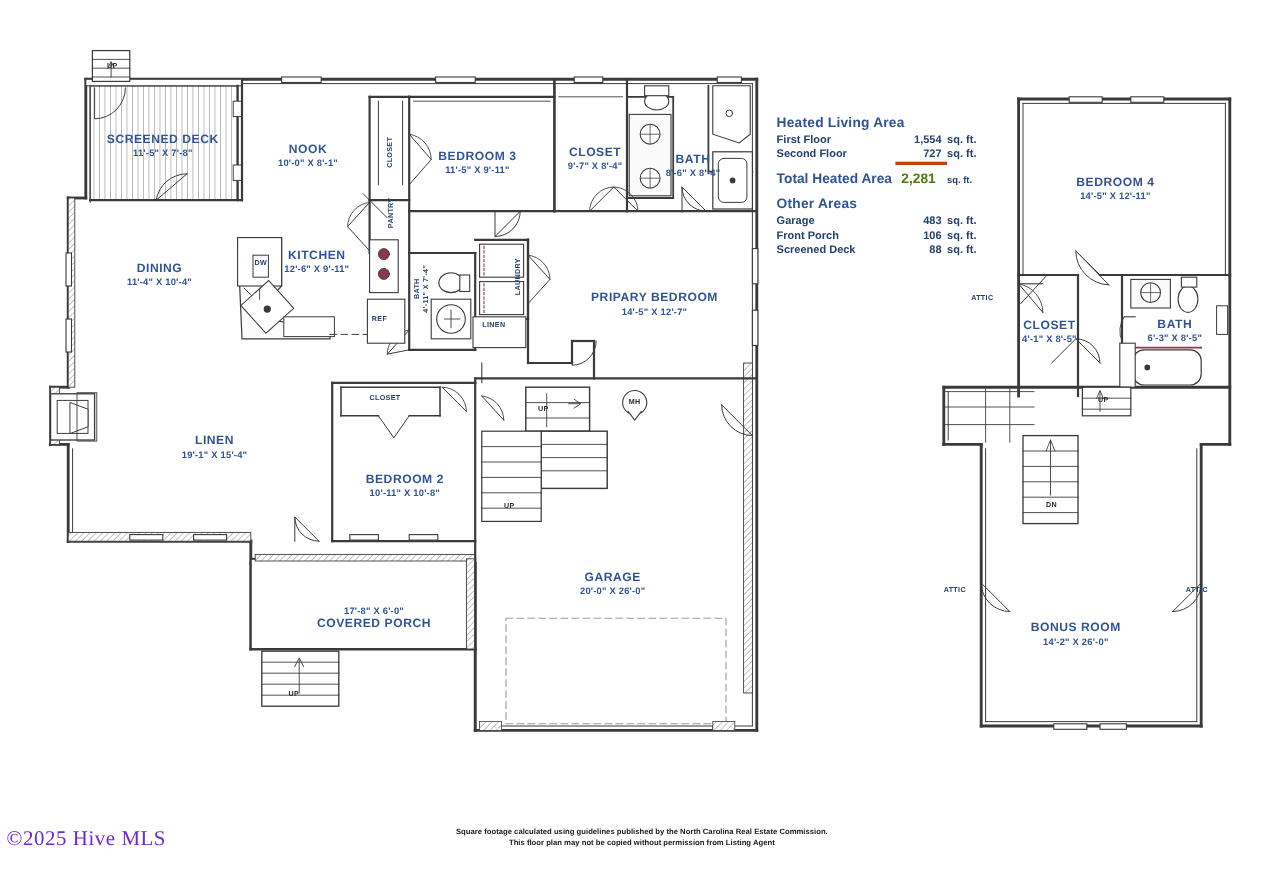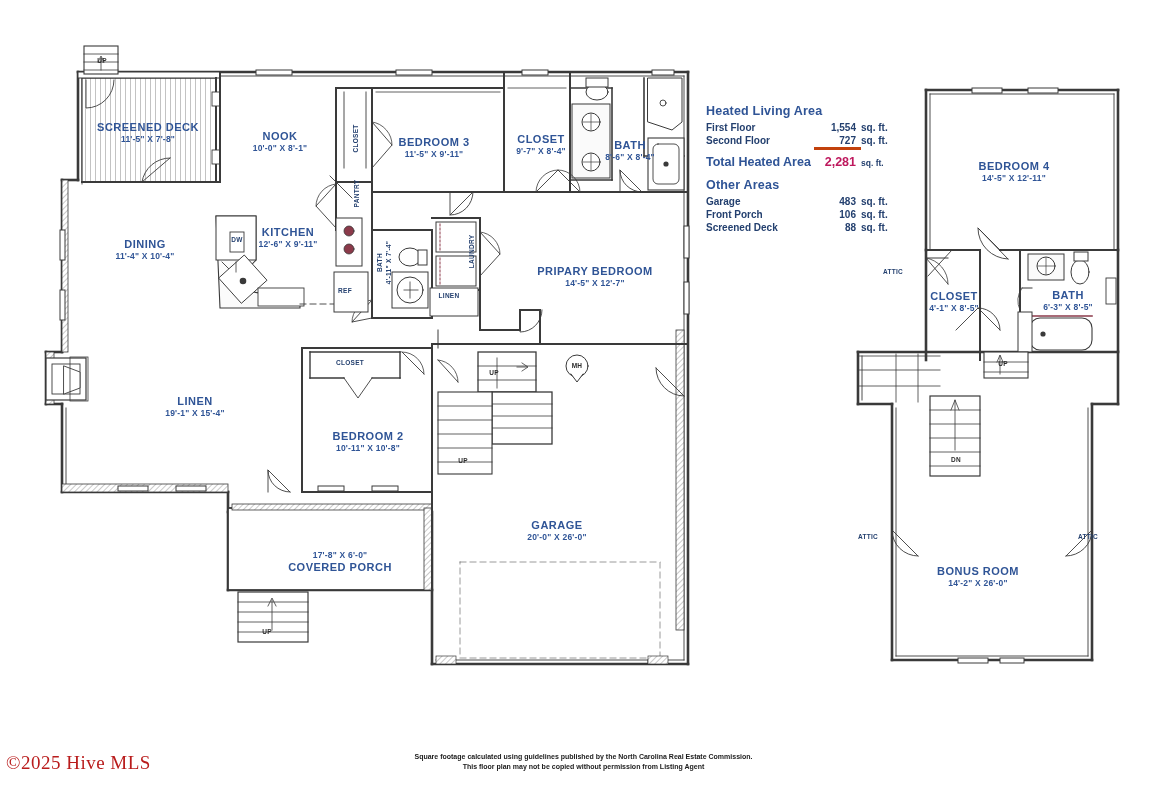--- a/index.html
+++ b/index.html
@@ -26,31 +26,31 @@
   #legend{position:absolute;left:706px;top:104px;width:210px;}
   .leg-h{font-size:12.5px;font-weight:bold;color:#2f5496;margin:0 0 3px 0;letter-spacing:.2px;}
   .leg-h2{font-size:12.5px;font-weight:bold;color:#2f5496;margin:9px 0 3px 0;letter-spacing:.2px;}
   .leg-row{display:flex;font-size:10px;color:#24406f;line-height:13px;font-weight:bold;}
   .leg-row .nm{width:108px;}
   .leg-row .vl{width:42px;text-align:right;padding-right:5px;}
   .leg-row .un{width:40px;text-align:left;}
   .leg-row.underline .vl{border-bottom:3px solid #c2410c;}
   .leg-total{display:flex;align-items:baseline;margin-top:5px;}
   .leg-total .nm{width:108px;font-size:12.5px;font-weight:bold;color:#2f5496;}
-  .leg-total .vl{width:42px;text-align:right;padding-right:5px;font-size:12.5px;font-weight:bold;color:#be185d;}
+  .leg-total .vl{width:42px;text-align:center;padding-right:5px;font-size:12.5px;font-weight:bold;color:#4d7c0f;}
   .leg-total .un{width:40px;font-size:8.5px;font-weight:bold;color:#24406f;}
 
   
   #title{position:absolute;left:0;top:688px;width:1167px;text-align:center;
          font-family:"Liberation Sans", sans-serif;
          font-size:37px;font-style:italic;font-weight:bold;color:#2f5aa8;
          letter-spacing:1px;}
   #disclaimer{position:absolute;left:0;top:752px;width:1167px;text-align:center;
               color:#1a1a1a;font-size:7px;line-height:9.5px;font-weight:bold;}
-  #copyright{position:absolute;left:6px;top:752px;font-size:19px;color:#b91c1c;
+  #copyright{position:absolute;left:6px;top:752px;font-size:19px;color:#6d28d9;
              font-family:"Liberation Serif", serif;letter-spacing:.5px;}
 </style>
 </head>
 <body>
 
 <div id="stage">
 
   <svg class="plan" viewBox="0 0 1167 800">
     <defs>
       <pattern id="hatch" width="6" height="6" patternUnits="userSpaceOnUse" patternTransform="rotate(0)">

